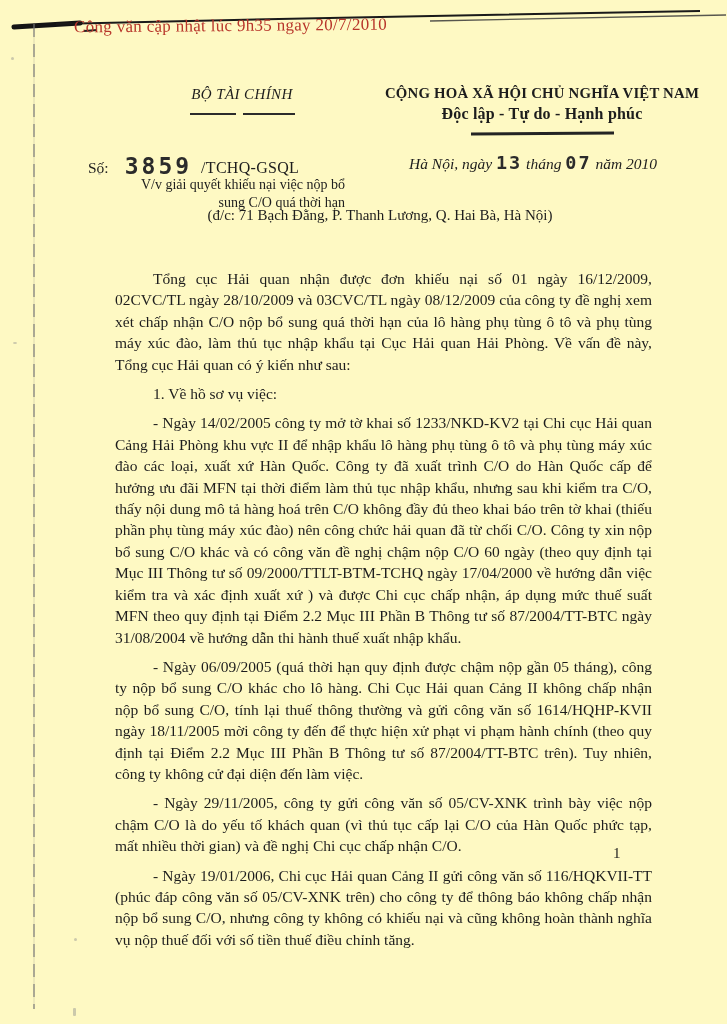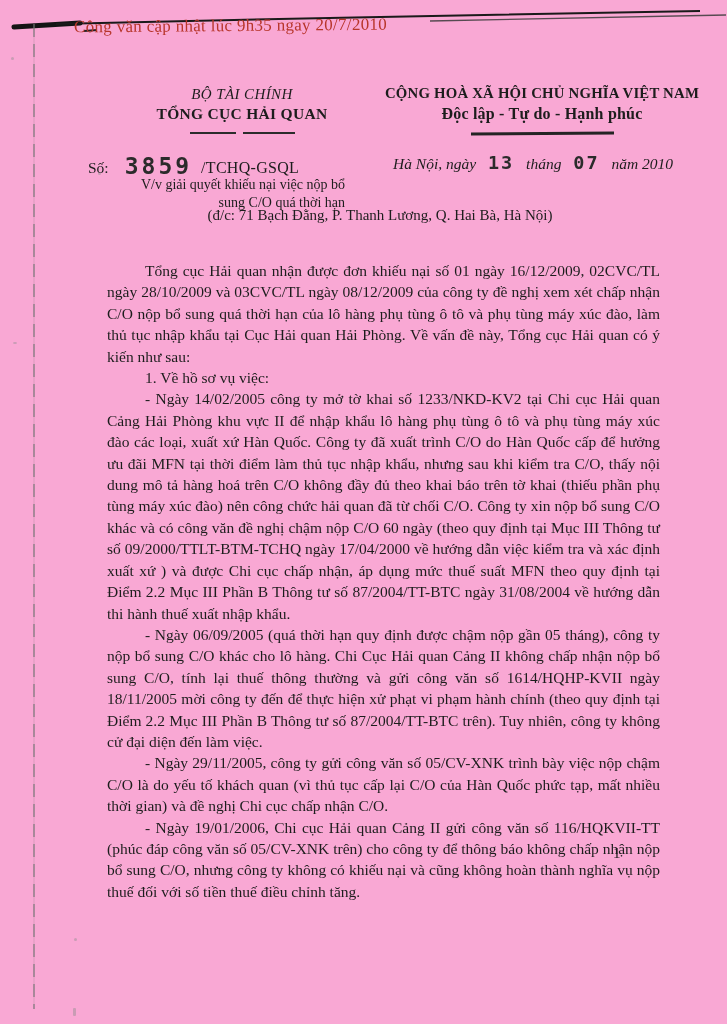--- a/index.html
+++ b/index.html
@@ -1,20 +1,20 @@
 <!DOCTYPE html>
 <html><head>
 <meta charset="utf-8">
 <style>
   html,body{margin:0;padding:0;background:#d9d9d9;}
   .page{
     position:relative;
     width:727px;height:1024px;
     margin:0 auto;
-    background:#f9a8d4;
+    background:#fef9c3;
     font-family:"Liberation Serif", serif;
     color:#1d1d1d;
     overflow:hidden;
     box-shadow:0 0 6px rgba(0,0,0,.25);
   }
   
   .artifact-svg{position:absolute;left:0;top:0;pointer-events:none;}
   .vline{
     position:absolute;left:33px;top:24px;width:2px;height:985px;
     background:repeating-linear-gradient(to bottom,
@@ -54,36 +54,36 @@
   }
   .so-suffix{font-size:16px;letter-spacing:.3px;}
 
   .date-row{
     position:absolute;left:372px;top:152px;width:322px;text-align:center;
     font-style:italic;font-size:15.5px;white-space:nowrap;
   }
   .stamp-sm{
     font-family:"DejaVu Sans Mono", monospace;
     font-style:normal;font-weight:bold;font-size:18.5px;letter-spacing:2px;
-    color:#2b2b2b;margin:0 8px;
+    color:#2b2b2b;margin:0 0;
   }
 
   .subject{position:absolute;left:87px;top:176px;width:258px;font-size:14px;line-height:17.5px;text-align:right;}
 
   
   .recipient{position:absolute;left:90px;top:207px;width:580px;text-align:center;}
   .rc1{font-size:16px;letter-spacing:.2px;}
   .rc2{font-size:15px;}
 
   
   .body-text{
     position:absolute;left:107px;top:260px;width:553px;
     font-size:15.5px;line-height:21.4px;text-align:justify;
   }
-  .body-text p{margin:0;text-indent:38px;}
+  .body-text p{margin:8px;text-indent:38px;}
 
   .pagenum{position:absolute;left:613px;top:845px;font-size:15px;}
 </style>
 </head>
 <body>
 
 <div class="page">
 
   <svg class="artifact-svg" width="727" height="55">
     <path d="M14 27 L80 23" stroke="#141414" stroke-width="5" fill="none" stroke-linecap="round"></path>
@@ -97,21 +97,20 @@
   <div class="speck" style="left:11px;top:57px;width:3px;height:3px;"></div>
   <div class="speck" style="left:98px;top:172px;width:3px;height:3px;"></div>
   <div class="speck" style="left:13px;top:342px;width:4px;height:2px;"></div>
   <div class="speck" style="left:74px;top:938px;width:3px;height:3px;"></div>
   <div class="speck" style="left:73px;top:1008px;width:3px;height:8px;border-radius:1px;"></div>
 
   <div class="red-note">Công văn cập nhật lúc 9h35 ngay 20/7/2010</div>
 
   <div class="header-left">
     <div class="hl1">BỘ TÀI CHÍNH</div>
-    <div class="hl2">TỔNG CỤC HẢI QUAN</div>
     <div class="rule-left">
         <i class="a"></i>
         <i class="b"></i>
       </div>
   </div>
 
   <div class="header-right">
     <div class="hr1">CỘNG HOÀ XÃ HỘI CHỦ NGHĨA VIỆT NAM</div>
     <div class="hr2">Độc lập - Tự do - Hạnh phúc</div>
     <div class="rule-right"></div>

